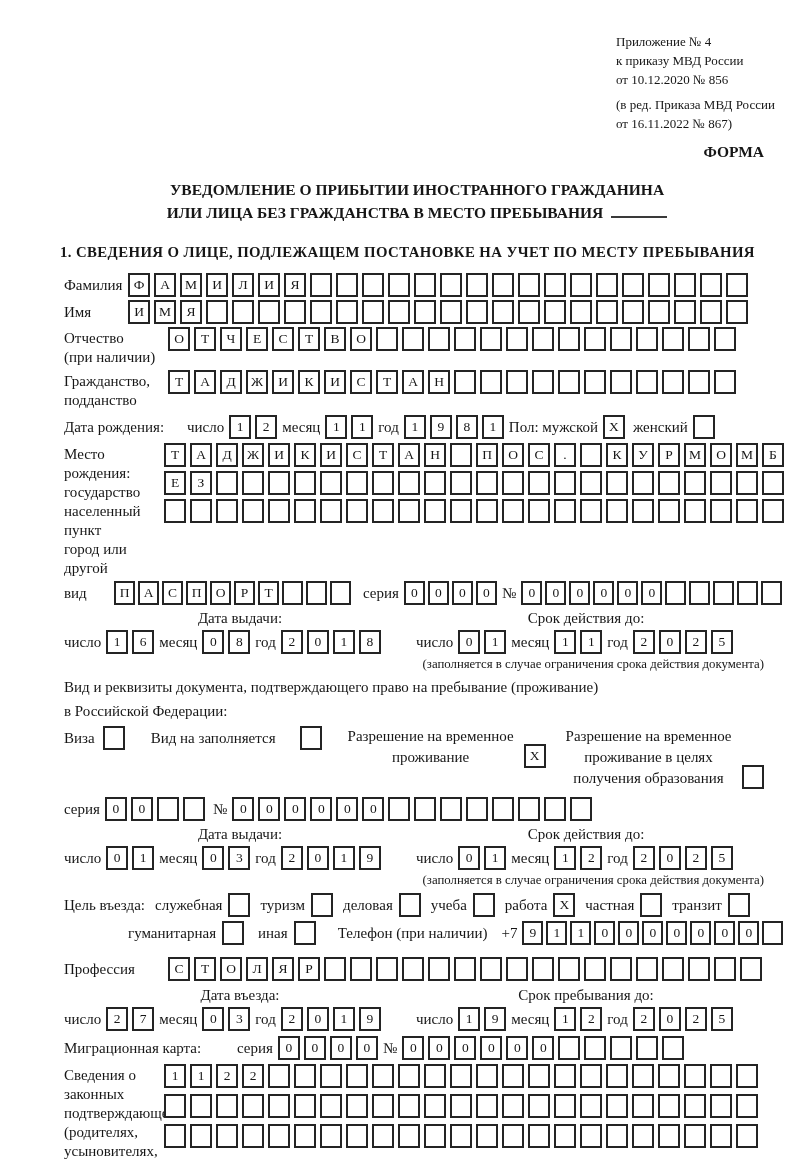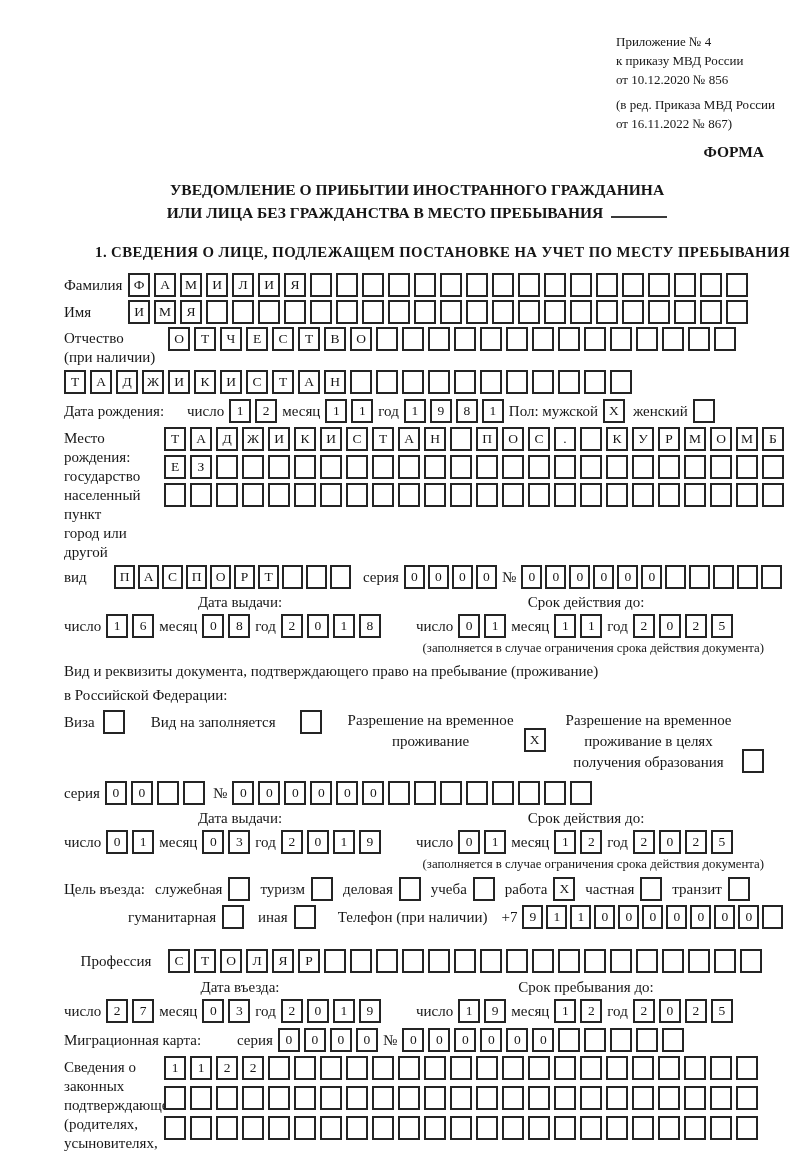--- a/index.html
+++ b/index.html
@@ -8,21 +8,21 @@
   .page{box-sizing:border-box;width:800px;height:1163px;padding:32px 10px 0 64px;}
 
   
   .appendix{margin-left:552px;font-size:13px;line-height:1.48;}
   .appendix .grp2{margin-top:5px;}
   .forma{margin-top:10px;margin-right:26px;text-align:right;font-weight:bold;font-size:15.5px;}
 
   
   .title{margin-top:18px;text-align:center;font-weight:bold;font-size:15.5px;line-height:1.45;margin-left:-20px;}
   .blank{display:inline-block;width:56px;border-bottom:2px solid #3a3a3a;height:14px;margin-left:8px;}
-  .sec-heading{margin-top:20px;font-weight:bold;font-size:14.8px;letter-spacing:.4px;white-space:nowrap;margin-left:-4px;text-align:right;}
+  .sec-heading{margin-top:20px;font-weight:bold;font-size:14.8px;letter-spacing:.4px;white-space:nowrap;margin-left:-4px;}
 
   
   .row{display:flex;align-items:flex-start;margin-bottom:3px;}
   .row.vcenter{align-items:center;}
   .lbl{font-size:15px;line-height:24px;flex:none;}
   .lbl2{display:flex;flex-direction:column;font-size:15px;line-height:19px;flex:none;padding-top:2px;}
   .w64{width:64px;}
   .w104{width:104px;}
   .w100{width:100px;}
   .dlbl{font-size:15px;line-height:24px;flex:none;margin:0 5px;}
@@ -170,20 +170,24 @@
         <span class="cell"></span>
         <span class="cell"></span>
         <span class="cell"></span>
         <span class="cell"></span>
         <span class="cell"></span>
         <span class="cell"></span>
       </span>
   </div>
 
   <div class="row">
+    <span class="lbl2 w104">
+      <span>Гражданство,</span>
+      <span>подданство</span>
+    </span>
     <span class="cells">
         <span class="cell">Т</span>
         <span class="cell">А</span>
         <span class="cell">Д</span>
         <span class="cell">Ж</span>
         <span class="cell">И</span>
         <span class="cell">К</span>
         <span class="cell">И</span>
         <span class="cell">С</span>
         <span class="cell">Т</span>
@@ -566,21 +570,21 @@
         <span class="cell">0</span>
         <span class="cell">0</span>
         <span class="cell">0</span>
         <span class="cell">0</span>
         <span class="cell">0</span>
         <span class="cell">0</span>
         <span class="cell"></span>
       </span>
   </div>
 
-  <div class="row vcenter" style="margin-top:20px;text-align:center;">
+  <div class="row vcenter" style="margin-top:12px;">
     <span class="lbl w104">Профессия</span>
     <span class="cells">
         <span class="cell">С</span>
         <span class="cell">Т</span>
         <span class="cell">О</span>
         <span class="cell">Л</span>
         <span class="cell">Я</span>
         <span class="cell">Р</span>
         <span class="cell"></span>
         <span class="cell"></span>

